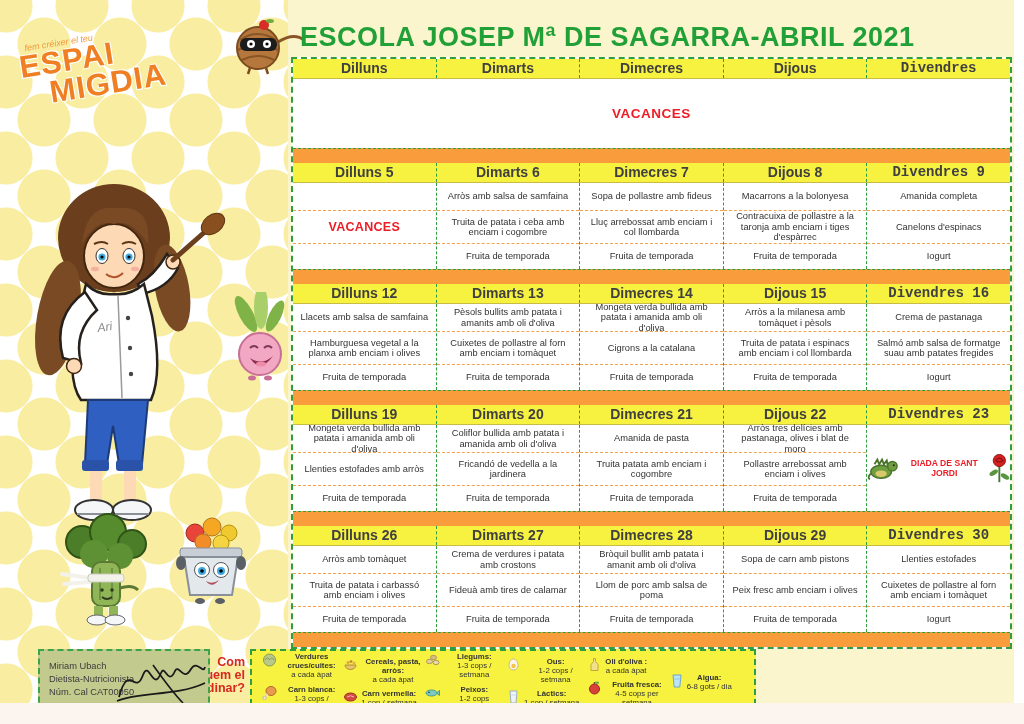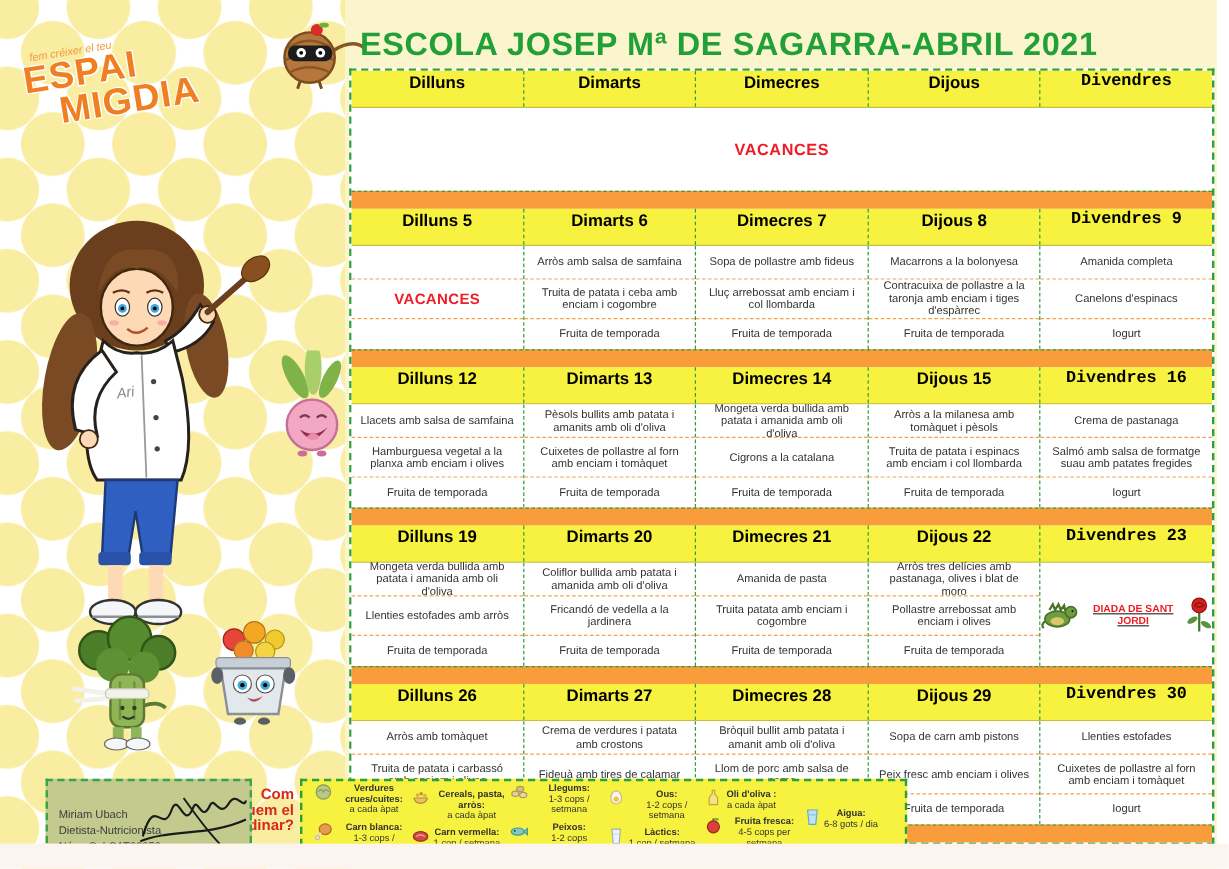--- a/index.html
+++ b/index.html
@@ -24,52 +24,52 @@
   .logo { position:absolute; left:20px; top:30px; transform:rotate(-9deg); color:#f07f24; width:180px; }
   .logo .tagline { font-size:9px; font-style:italic; color:#f09a3e; margin-left:8px; }
   .logo .l1 { font-size:31px; font-weight:bold; line-height:0.92; letter-spacing:1px;
     text-shadow:1px 1px 0 #fff, -1px 1px 0 #fff, 1px -1px 0 #fff; }
   .logo .l2 { font-size:31px; font-weight:bold; line-height:0.92; margin-left:26px; letter-spacing:1px;
     text-shadow:1px 1px 0 #fff, -1px 1px 0 #fff, 1px -1px 0 #fff; }
 
   
   .grid { position:absolute; left:291px; top:57px; width:721px; background:#fff; border:2px dashed #2f9e41; }
   .dayrow { display:flex; background:#f6f23f; border-bottom:1px solid #c8bc45; }
-  .dcell { flex:1; height:30px; line-height:18px; text-align:center; color:#000000; font-weight:bold;
+  .dcell { flex:1; height:19px; line-height:18px; text-align:center; color:#404040; font-weight:bold;
     font-size:14px; border-right:1px dashed #2f9e41; }
   .dcell:last-child { border-right:none;font-family:Liberation Mono, monospace; }
   .banner { height:69px; display:flex; align-items:center; justify-content:center;
     background:#fff; color:#ee1c25; font-weight:bold; font-size:13.5px; letter-spacing:0.5px; }
   .bar { height:15px; background:#f89c3c; border-top:1px dashed #2f9e41; }
   .weekbody { display:flex; background:#fff; }
   .col { flex:1; border-right:1px dashed #2f9e41; display:flex; flex-direction:column; }
   .col:last-child { border-right:none; }
   .mcell { display:flex; align-items:center; justify-content:center; text-align:center;
     font-size:9.3px; line-height:1.13; color:#333; padding:1px 7px; }
   .r1 { height:28px; border-bottom:1px dashed #f5a14b; }
   .r2 { height:33px; border-bottom:1px dashed #f5a14b; }
   .r3 { height:25px; }
   .vac { color:#ee1c25; font-weight:bold; font-size:12.5px; letter-spacing:0.3px; }
-  .jordi { align-items:center; padding:3px 0 2px 0; height:86px;text-decoration:underline; }
+  .jordi { align-items:center; padding:3px 0 2px 0; height:86px; }
   .jordi-label { color:#ee1c25; font-weight:bold; font-size:8.6px; text-align:center; }
 
   
   .legend { position:absolute; left:250px; top:649px; width:506px; height:66px; background:#f6f23f;
     border:2px dashed #2f9e41; display:flex; align-items:center; padding:3px 4px 3px 10px;text-align:center; }
   .lcol { flex:1; display:flex; flex-direction:column; justify-content:center; gap:5px; }
   .litem { display:flex; align-items:flex-start; gap:3px; }
   .licon { width:15px; height:15px; flex:0 0 15px; }
   .ltext { font-size:7.8px; line-height:1.18; color:#333; }
   .llabel { font-weight:bold; display:block; }
 
   .question { position:absolute; left:148px; top:656px; width:97px; text-align:right;
     color:#d6281e; font-weight:bold; font-size:12.5px; line-height:1.05; }
 
   .sigbox { position:absolute; left:38px; top:649px; width:172px; height:63px; background:#c2ca8e;
-    border:2px dashed #3ba448; padding:22px 0 0 9px; }
+    border:2px dashed #3ba448; padding:9px 0 0 9px; }
   .sigbox .line { font-size:9.3px; color:#3c3c3c; line-height:1.4; }
   .sigsvg { position:absolute; right:0; top:2px; }
 
   .arcasa { position:absolute; left:866px; top:651px; width:150px; font-size:33px; color:#e0603a;
     letter-spacing:1px; }
 
   .char { position:absolute; }
 </style>
 </head>
 <body>

